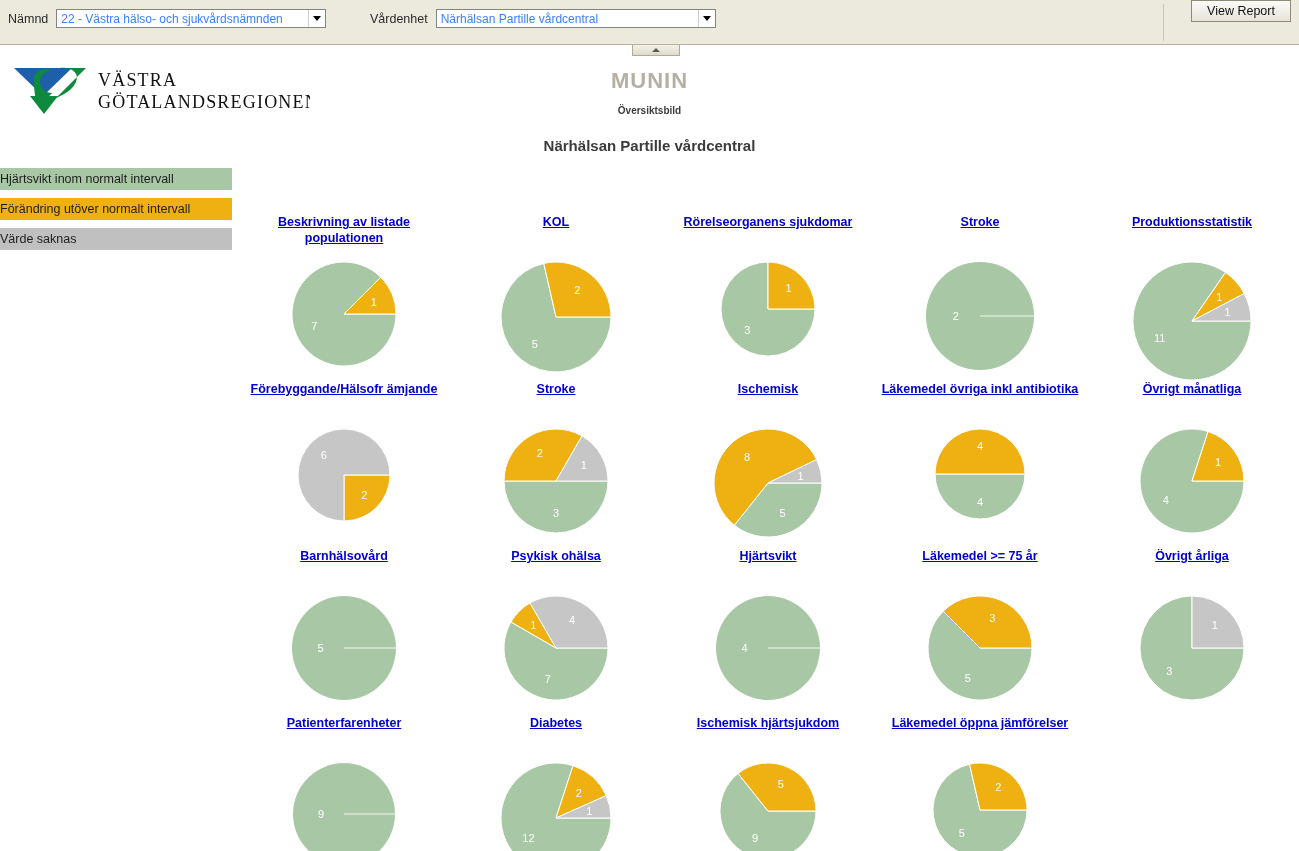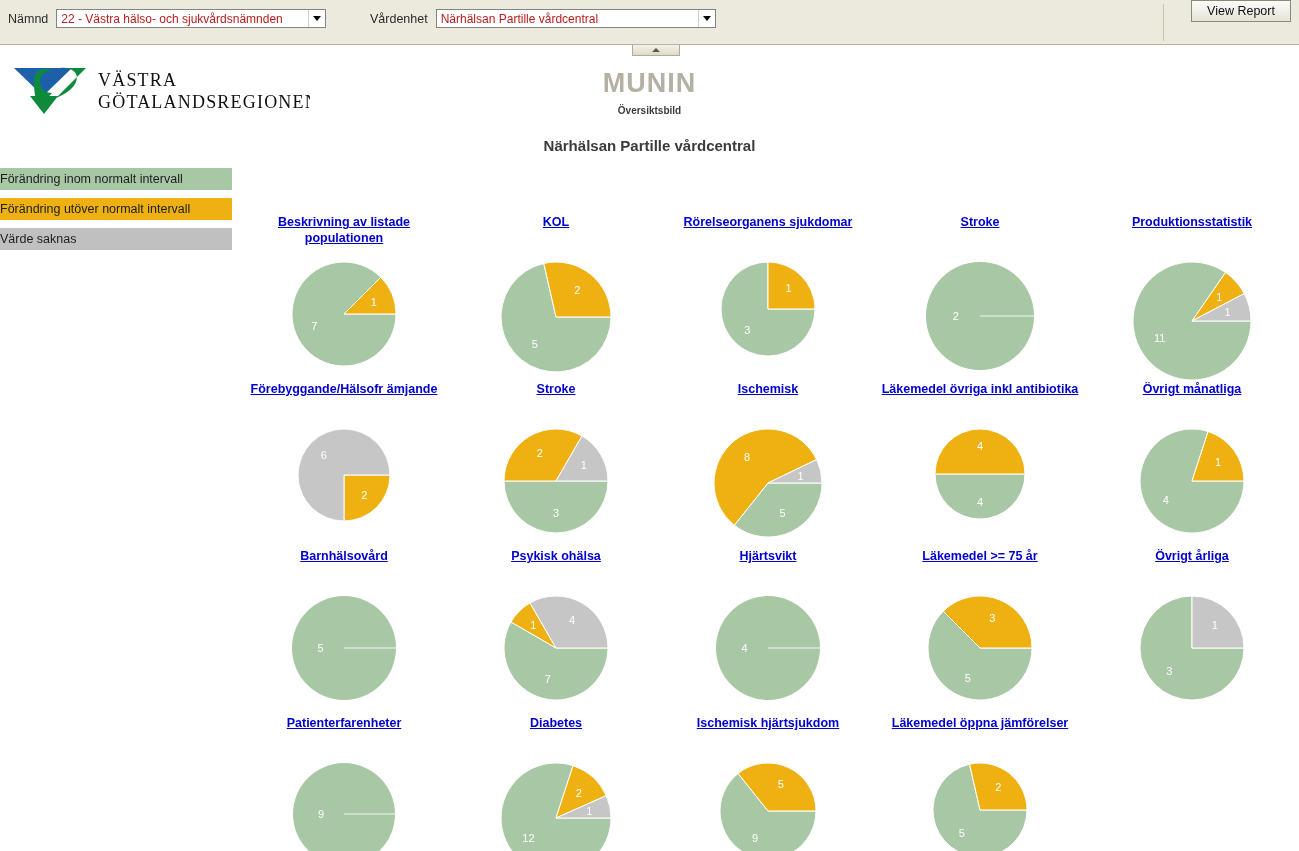--- a/index.html
+++ b/index.html
@@ -14,21 +14,21 @@
     position:absolute;left:0;top:0;width:1299px;height:45px;
     background:#ece9dd;border-bottom:1px solid #b8b39e;box-sizing:border-box;
   }
   #param-bar .pgroup{position:absolute;top:9px;display:flex;align-items:center;}
   #pg-namnd{left:8px;}
   #pg-vardenhet{left:370px;}
   .plabel{font-size:12.5px;color:#2b2b2b;margin-right:8px;white-space:nowrap;}
   .pselect{
     position:relative;height:19px;background:#fff;border:1px solid #848484;
     box-sizing:border-box;display:flex;align-items:center;
-    font-size:12px;color:#b91c1c;padding-left:4px;padding-right:20px;
+    font-size:12px;color:#3b82f6;padding-left:4px;padding-right:20px;
     white-space:nowrap;overflow:hidden;cursor:default;
   }
   #sel-namnd{width:270px;}
   #sel-vardenhet{width:280px;}
   .pselect .arrowbox{
     position:absolute;right:0;top:0;bottom:0;width:16px;
     display:flex;align-items:center;justify-content:center;
     border-left:1px solid #cfcfcf;background:#fff;
   }
   .pselect .arrowbox i{
@@ -55,21 +55,21 @@
   #collapse-handle i{
     display:block;width:0;height:0;border-left:4px solid transparent;
     border-right:4px solid transparent;border-bottom:4px solid #5d5a4c;
   }
   
   #logo{position:absolute;left:10px;top:62px;width:300px;height:58px;}
   #logo svg{display:block;}
   
   #munin-title{
     position:absolute;left:0;top:68px;width:1299px;text-align:center;
-    font-size:27px;font-weight:bold;color:#b4b0a4;letter-spacing:1px;
+    font-size:22px;font-weight:bold;color:#b4b0a4;letter-spacing:1px;
   }
   #subtitle{
     position:absolute;left:0;top:105px;width:1299px;text-align:center;
     font-size:10px;font-weight:bold;color:#3b3b3b;
   }
   #unit-title{
     position:absolute;left:0;top:137px;width:1299px;text-align:center;
     font-size:15px;font-weight:bold;color:#3b3b3b;
   }
   
@@ -138,21 +138,21 @@
     <text x="88" y="46" font-family="Liberation Serif, serif" font-size="18" letter-spacing="1.2" fill="#111">GÖTALANDSREGIONEN</text>
   </svg>
 </div>
 
 <div id="munin-title">MUNIN</div>
 <div id="subtitle">Översiktsbild</div>
 <div id="unit-title">Närhälsan Partille vårdcentral</div>
 
 <div id="legend">
     <div class="legend-row" style="background: rgb(168, 199, 164);">
-      <span>Förändring inom normalt intervall</span>
+      <span>Hjärtsvikt inom normalt intervall</span>
     </div>
     <div class="legend-row" style="background: rgb(238, 177, 17);">
       <span>Förändring utöver normalt intervall</span>
     </div>
     <div class="legend-row" style="background: rgb(192, 192, 192);">
       <span>Värde saknas</span>
     </div>
   </div>
 
 <div id="grid">

